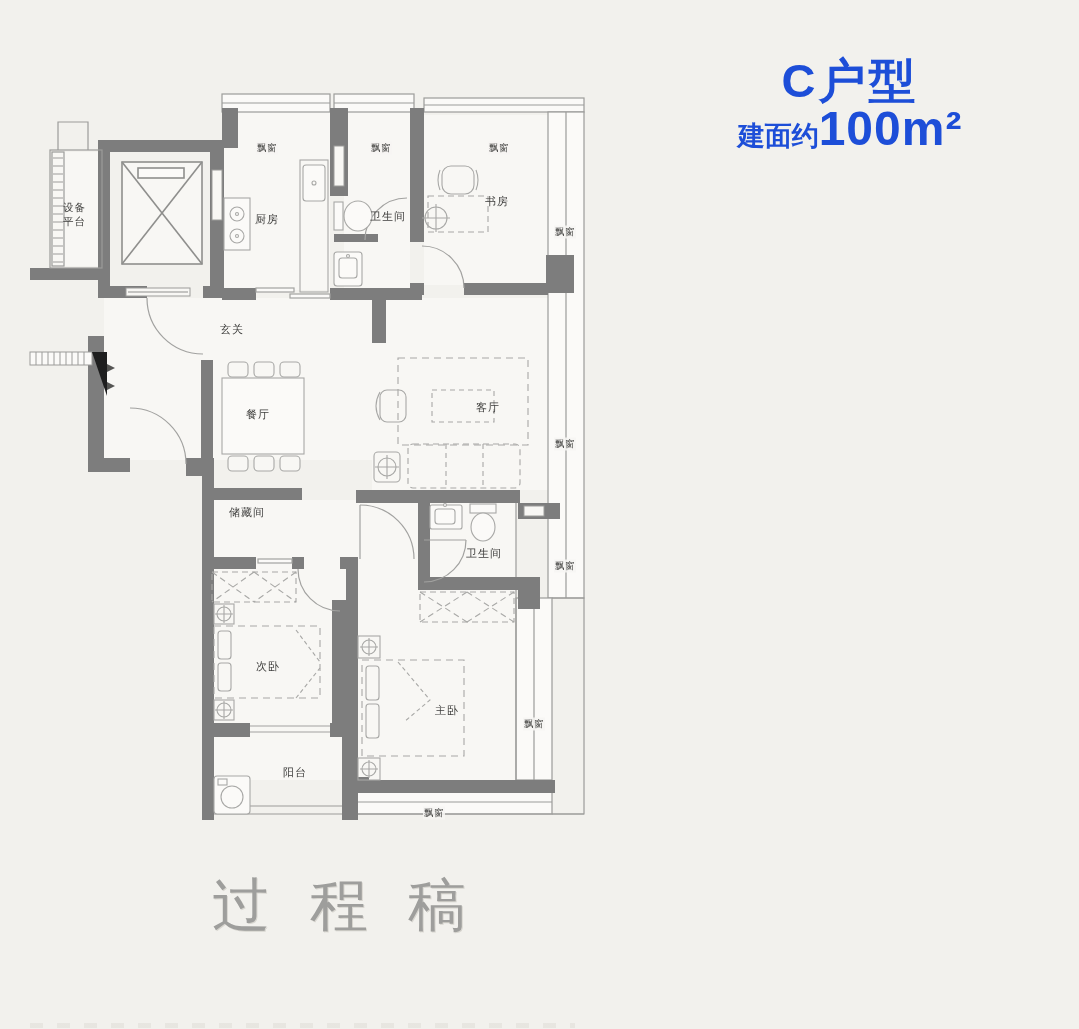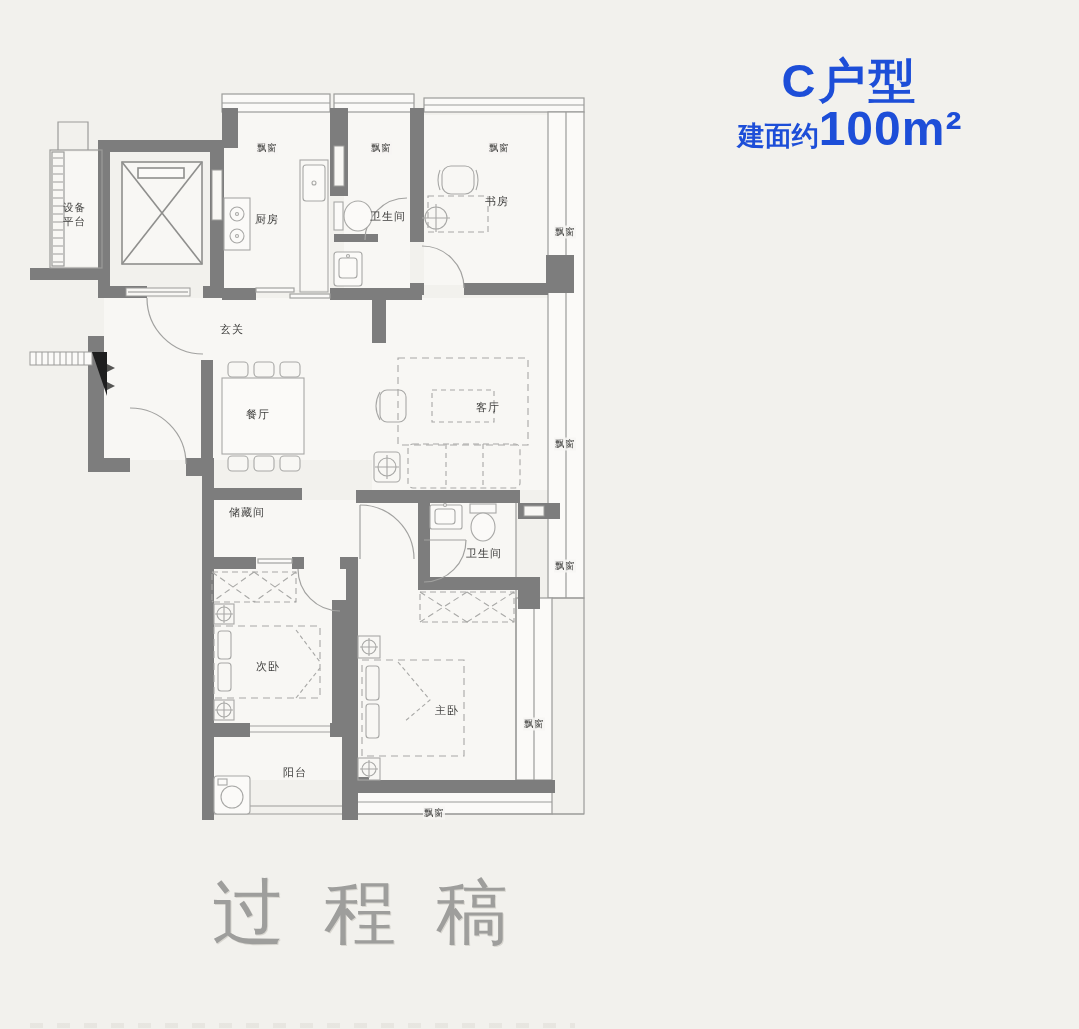--- a/index.html
+++ b/index.html
@@ -19,21 +19,21 @@
   
   .title-block{position:absolute;left:690px;top:56px;width:320px;text-align:center;color:#1d4ed8;z-index:4;}
   .title-line1{font-size:47px;font-weight:bold;letter-spacing:3px;line-height:1.05;}
   .title-line2{margin-top:0;font-weight:bold;line-height:1;}
   .title-line2 .prefix{font-size:27px;}
   .title-line2 .big{font-size:48px;letter-spacing:1px;}
   
   .watermark{
     position:absolute;left:212px;top:876px;z-index:2;
     font-family:"Liberation Serif","DejaVu Serif",serif;
-    font-size:72px;line-height:1.05;color:#9e9e9c;letter-spacing:40px;white-space:nowrap;
+    font-size:58px;line-height:1.05;color:#9e9e9c;letter-spacing:40px;white-space:nowrap;
     text-shadow:1px 1px 0 #d8d6d0;
   }
   .bottom-marks{
     position:absolute;left:30px;top:1023px;width:545px;height:5px;opacity:.65;z-index:1;
     background:repeating-linear-gradient(90deg,#e2e0da 0 13px,transparent 13px 27px);
   }
 </style>
 </head>
 <body>
 

